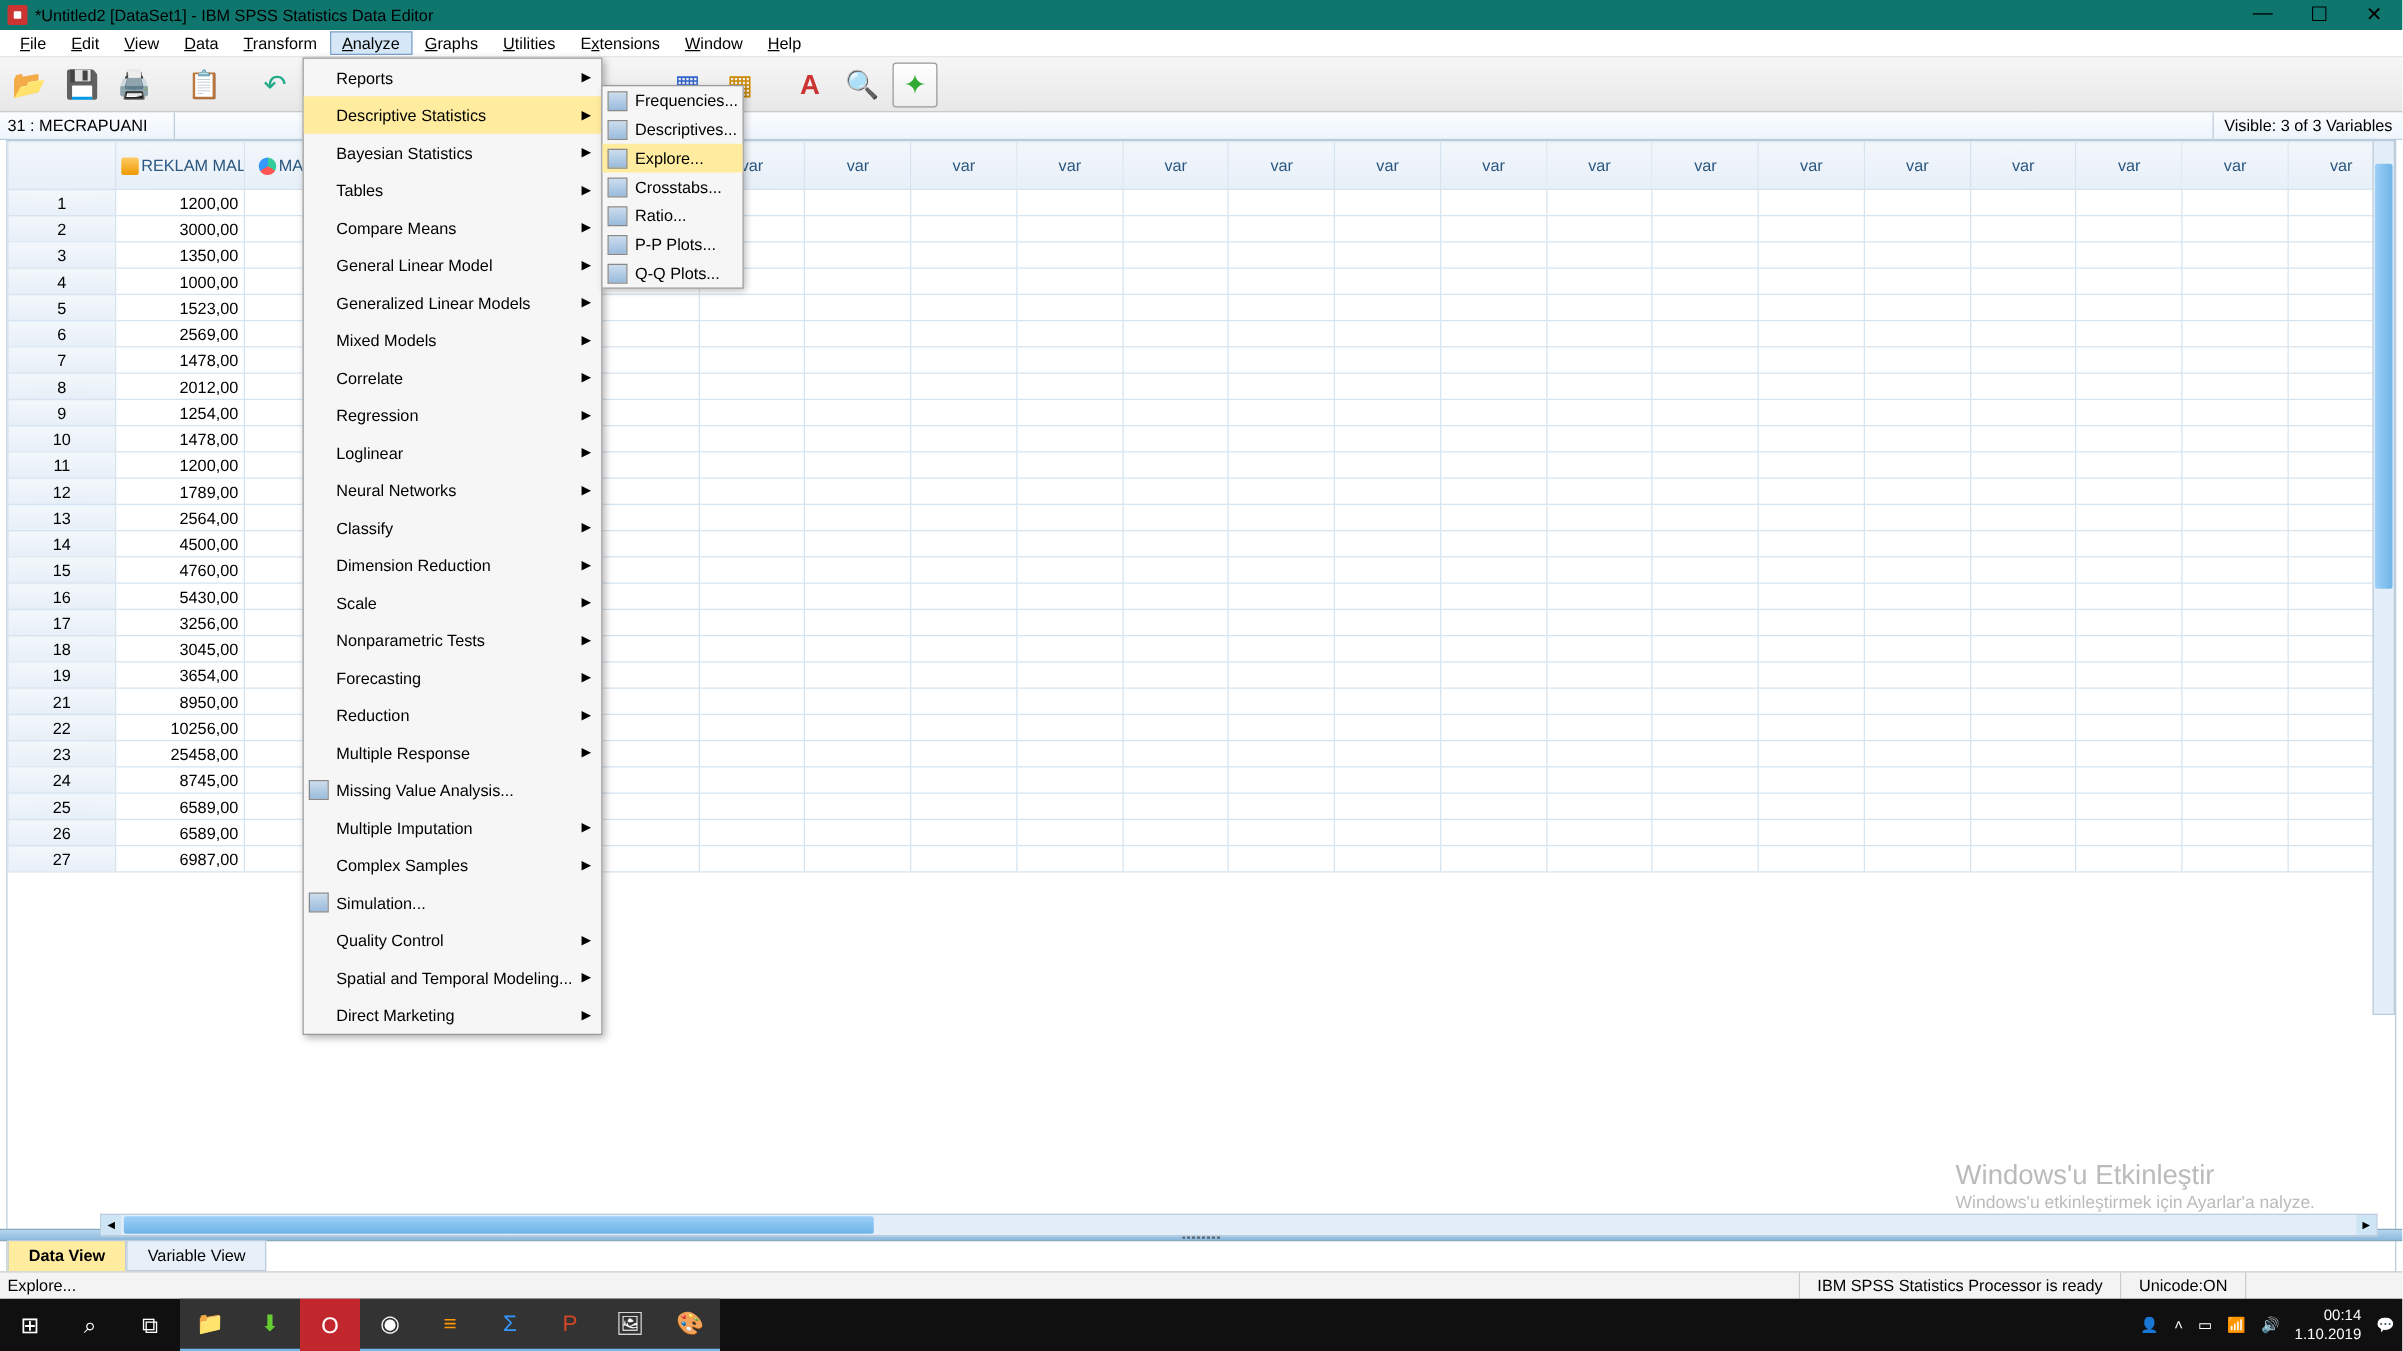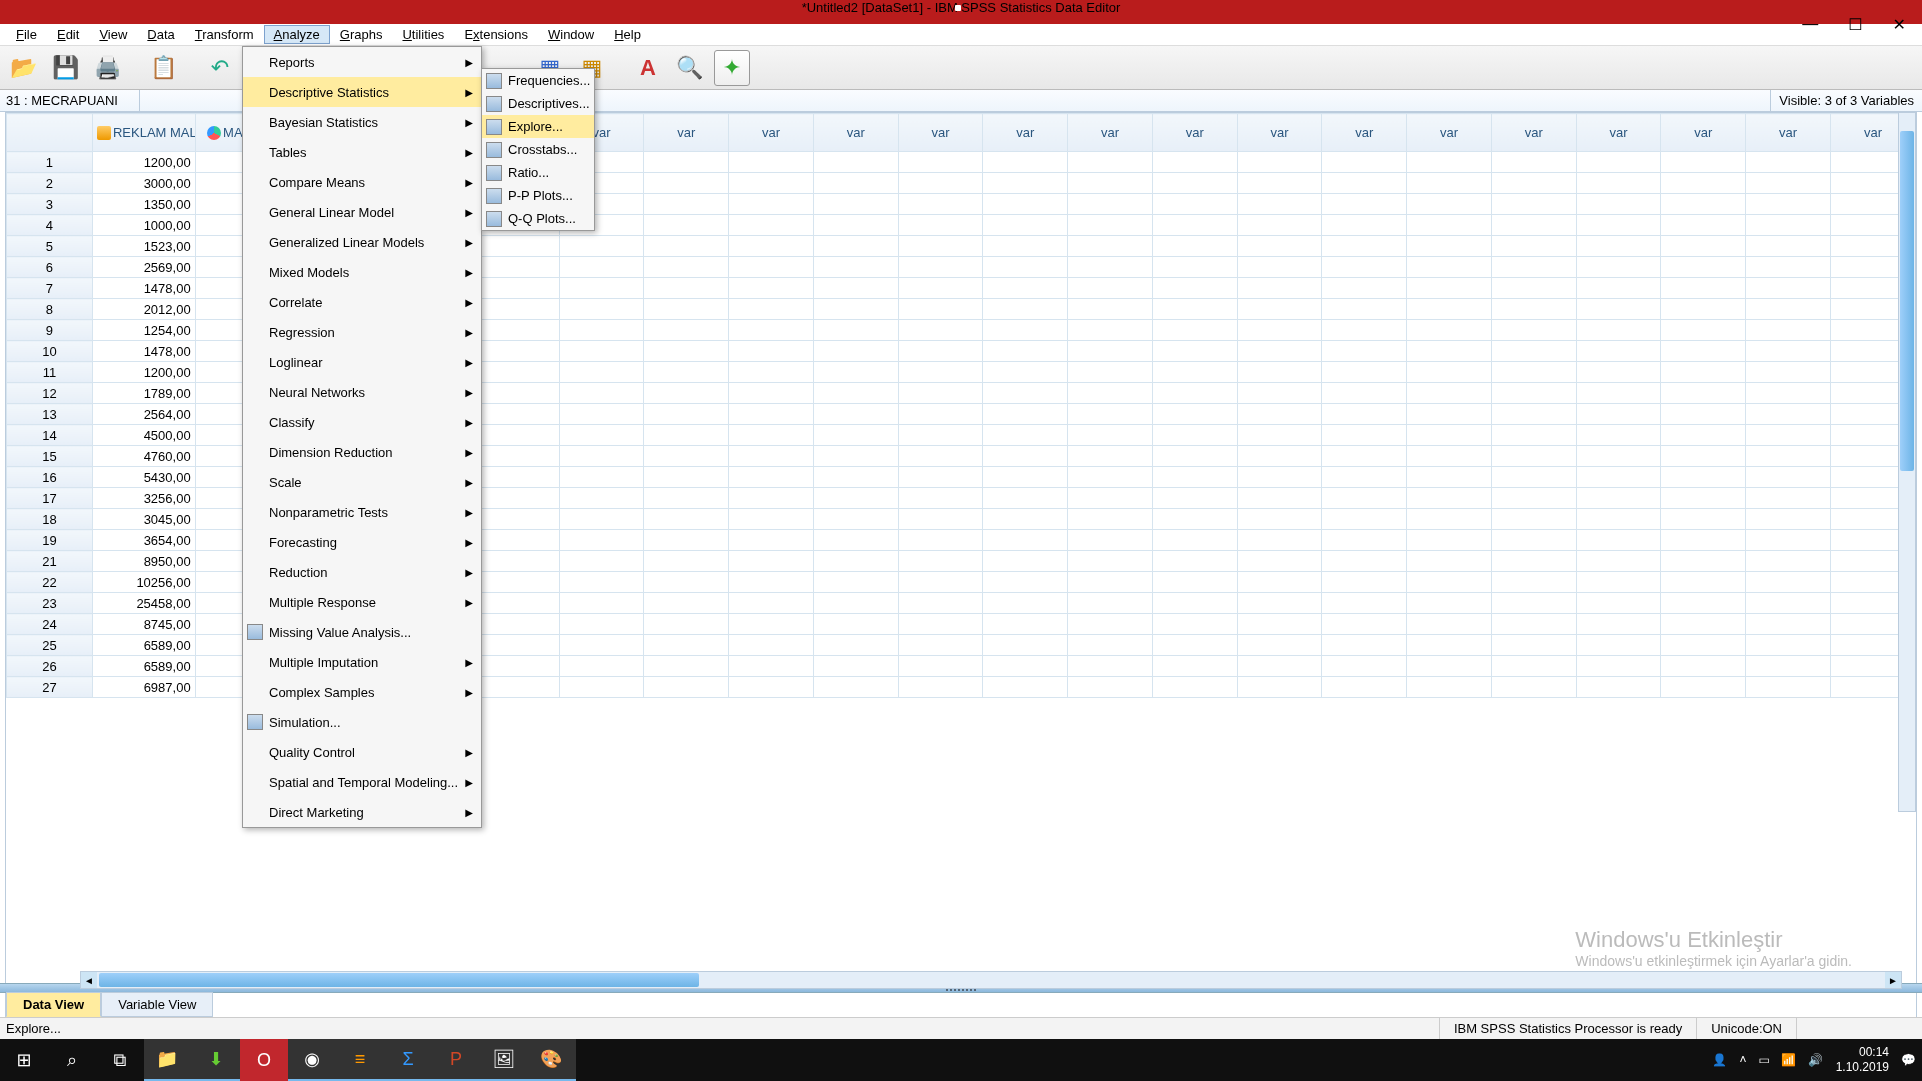--- a/index.html
+++ b/index.html
@@ -1,19 +1,19 @@
 <!DOCTYPE html>
 <html><head>
 <meta charset="utf-8">
 <style>
 * { margin: 0; padding: 0; box-sizing: border-box; font-family: Arial, sans-serif; }
 body { background: #fff; overflow: hidden; width: 1922px; height: 1081px; position: relative; }
 
 
-.titlebar { height: 24px; background: #b91c1c; display: flex; align-items: center; padding: 0 6px; font-size: 13px; flex-direction: column; }
+.titlebar { height: 24px; background: #0f766e; display: flex; align-items: center; padding: 0 6px; font-size: 13px; }
 .titlebar .icon { width: 16px; height: 16px; background: #c33; margin-right: 6px; border-radius: 2px; position: relative; }
 .titlebar .icon::after { content: ""; position: absolute; width: 6px; height: 6px; background: #fff; top: 5px; left: 5px; border-radius: 1px; }
 .titlebar-controls { margin-left: auto; display: flex; gap: 30px; padding-right: 10px; }
 .titlebar-controls span { font-size: 16px; cursor: pointer; font-family: "Segoe UI Symbol", sans-serif; }
 
 
 .menubar { height: 22px; background: #fff; display: flex; align-items: center; padding: 0 6px; font-size: 13px; border-bottom: 1px solid #ddd; }
 .menubar .item { padding: 2px 10px; cursor: pointer; }
 .menubar .item.active { background: #d6e8f7; border: 1px solid #7da2ce; padding: 1px 9px; }
 .underline { text-decoration: underline; }
@@ -784,21 +784,21 @@
     <div class="tab">Variable View</div>
   </div>
   <div class="statusbar">
     <span>Explore...</span>
     <span class="mid seg">IBM SPSS Statistics Processor is ready</span>
     <span class="seg">Unicode:ON</span>
     <span class="seg" style="width:120px"></span>
   </div>
   <div class="watermark">
     <div class="w1">Windows'u Etkinleştir</div>
-    <div>Windows'u etkinleştirmek için Ayarlar'a gidin.</div>
+    <div>Windows'u etkinleştirmek için Ayarlar'a nalyze.</div>
   </div>
 </div>
 
 <div class="menu" id="analyze-menu">
     <div class="mi">
       <span>Reports</span>
       <span class="arrow">▶</span>
     </div>
     <div class="mi hl">
       <span>Descriptive Statistics</span>

